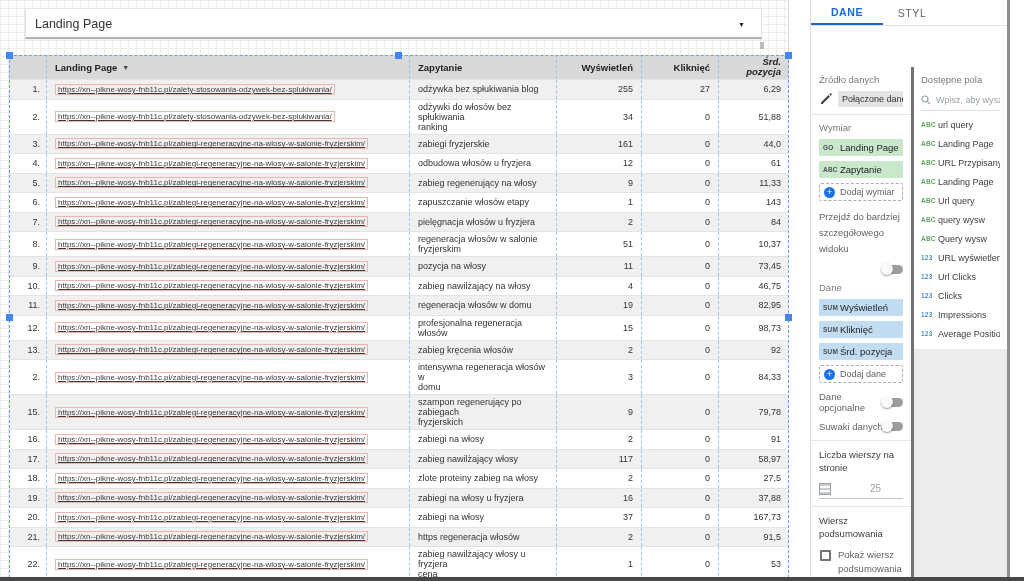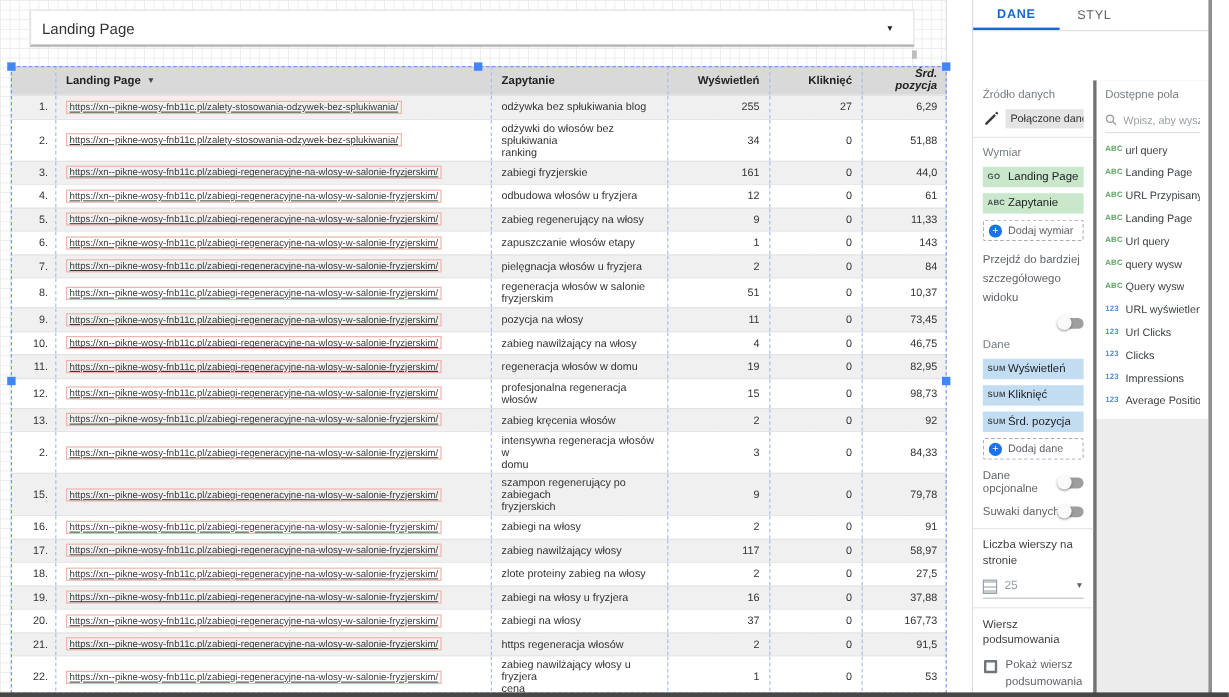--- a/index.html
+++ b/index.html
@@ -95,21 +95,21 @@
 
   .drill-text { font-size:9.5px; color:#5f6368; line-height:16px; }
   .toggle-row { display:flex; align-items:center; justify-content:space-between; margin:8px 0; }
   .toggle-row .tl { font-size:9.5px; color:#5f6368; }
   .toggle { position:relative; width:20px; height:9px; background:#9e9e9e; border-radius:5px; flex:none; cursor:pointer; }
   .toggle .knob { position:absolute; left:-2px; top:-2px; width:12px; height:12px; border-radius:50%;
     background:#fafafa; box-shadow:0 1px 2px rgba(0,0,0,.4); }
   .toggle.right { margin-left:auto; }
 
   .rpp-label { font-size:9.5px; color:#3c4043; line-height:13px; }
-  .rpp-ctrl { display:flex; align-items:center; height:20px; border-bottom:1px solid #c4c4c4; margin-top:5px; }
+  .rpp-ctrl { display:flex; align-items:center; height:20px; border-bottom:1px solid #c4c4c4; margin-top:5px;gap:33px; }
   .rpp-icon { width:12px; height:12px; border:1px solid #9aa0a6; margin-right:6px; flex:none;
     background:repeating-linear-gradient(to bottom,#c9cdd1 0 2px, transparent 2px 4px); }
   .rpp-val { font-size:10px; color:#9aa0a6; flex:1; }
   .rpp-caret { font-size:7px; color:#5f6368; }
 
   .check-row { display:flex; margin-top:8px; }
   .checkbox { width:11px; height:11px; border:2px solid #70757a; border-radius:1px; margin:2px 7px 0 1px; flex:none; cursor:pointer; }
   .check-lbl { font-size:9.5px; color:#5f6368; line-height:14px; }
 
   .search-row { display:flex; align-items:center; height:22px; margin:2px 7px 4px 7px; border-bottom:1px solid #e0e0e0; }

